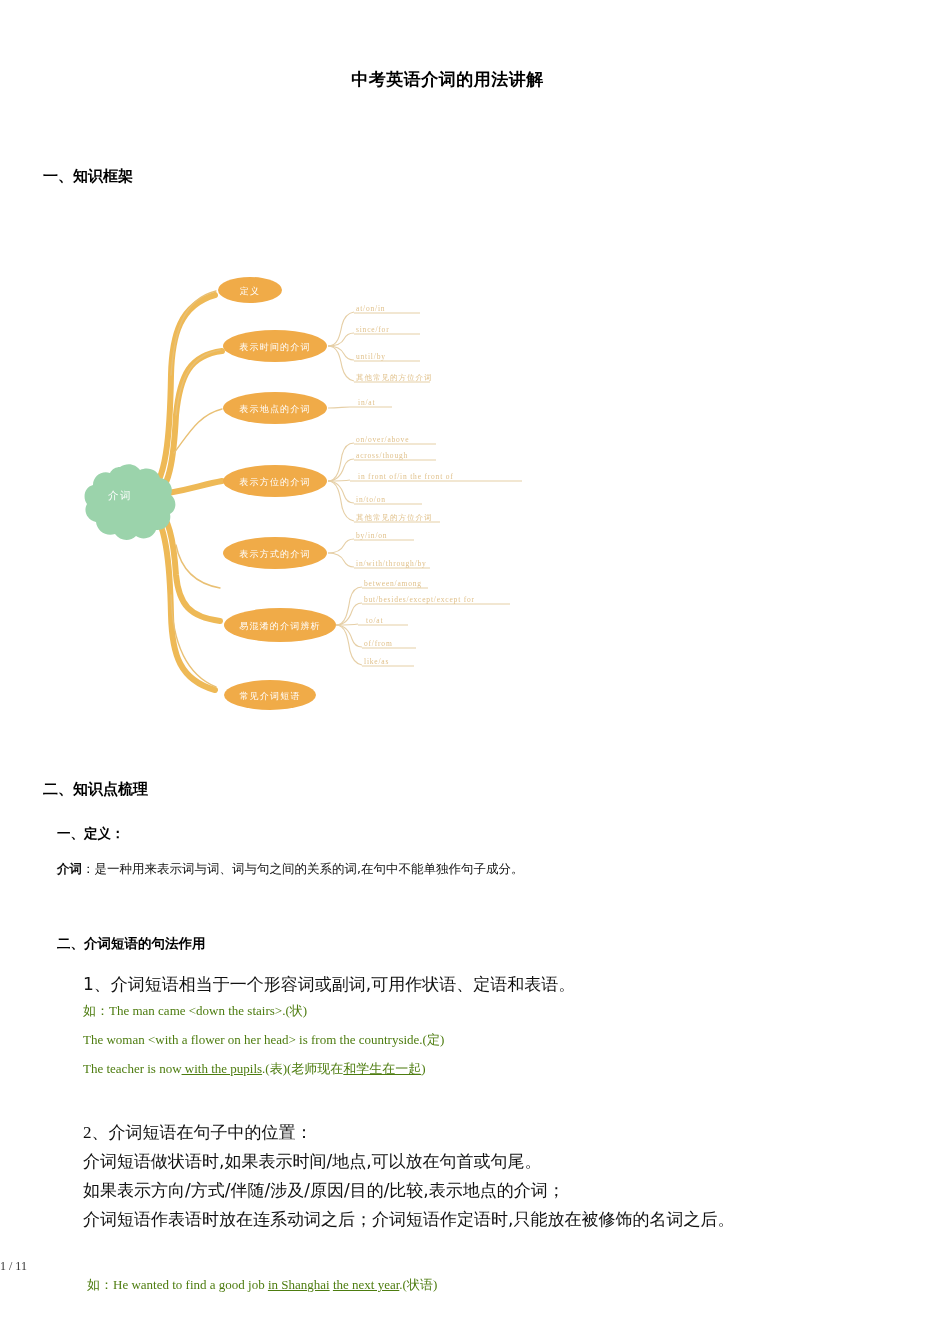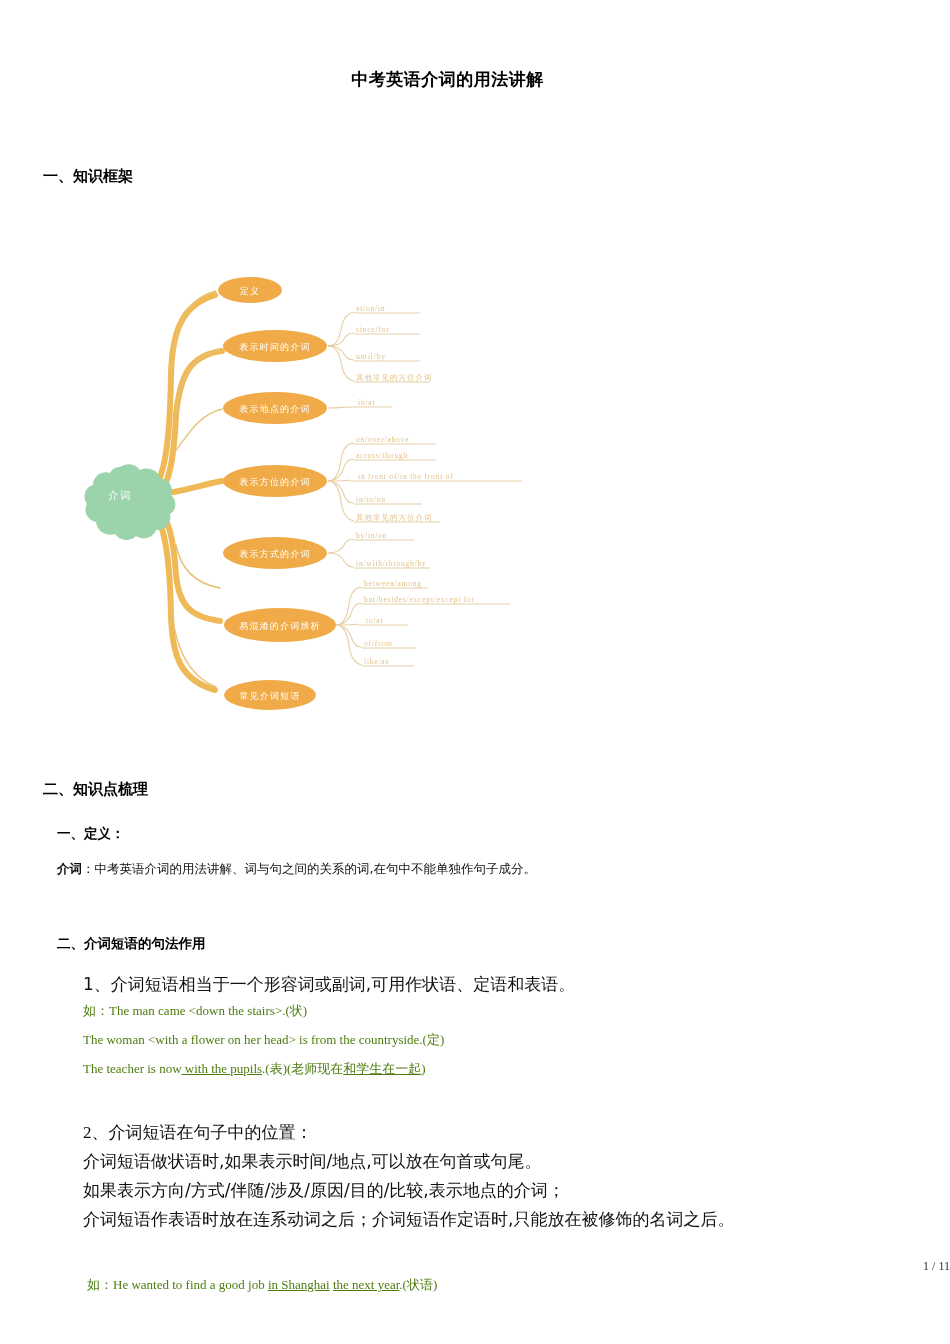--- a/index.html
+++ b/index.html
@@ -81,21 +81,21 @@
     font-family: "DejaVu Sans", "Liberation Sans", sans-serif;
     white-space: nowrap;
     color: #111;
   }
 
   .footer {
     position: absolute;
     left: 0;
     top: 1259px;
     width: 950px;
-    text-align: right;
+    text-align: left;
     font-size: 12px;
     font-family: "Liberation Serif", "DejaVu Serif", serif;
     color: #333;
   }
 
   
   #mindmap {
     position: absolute;
     left: 70px;
     top: 255px;
@@ -275,21 +275,21 @@
                  c2,-4 6,-6 10,-6 z" fill="#9bd3ab"></path>
         <text class="mm-center-label" x="50" y="241">介词</text>
       </g>
     </svg>
   </div>
 
   <div class="h-section" id="sec2-heading">二、知识点梳理</div>
 
   <div class="h-sub" id="sub-def-heading">一、定义：</div>
 
-  <div class="body-line bold-lead" style="left:57px; top:861px;"><b>介词</b><span>：中考英语介词的用法讲解、词与句之间的关系的词,在句中不能单独作句子成分。</span></div>
+  <div class="body-line bold-lead" style="left:57px; top:861px;"><b>介词</b><span>：是一种用来表示词与词、词与句之间的关系的词,在句中不能单独作句子成分。</span></div>
 
   <div class="h-sub" id="sub-func-heading">二、介词短语的句法作用</div>
 
   <div class="cn-line" style="left:83px; top:973px;">1、介词短语相当于一个形容词或副词,可用作状语、定语和表语。</div>
 
   <div class="en-line" style="left:83px; top:1002px;">如：The man came &lt;down the stairs&gt;.(状)</div>
 
   <div class="en-line" style="left:83px; top:1060px;"><span>The teacher is now</span><u> with the pupils</u><span>.(表)(老师现在</span><u>和学生在一起</u><span>)</span></div>
 
   <div class="en-line" style="left:83px; top:1031px;">The woman &lt;with a flower on her head&gt; is from the countryside.(定)</div>

